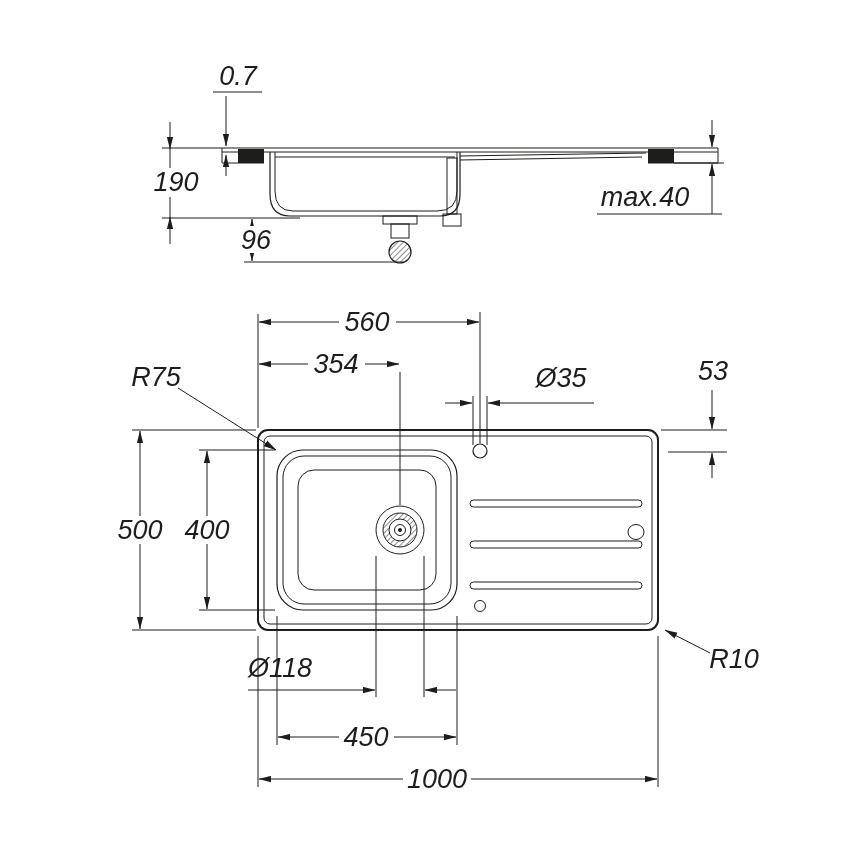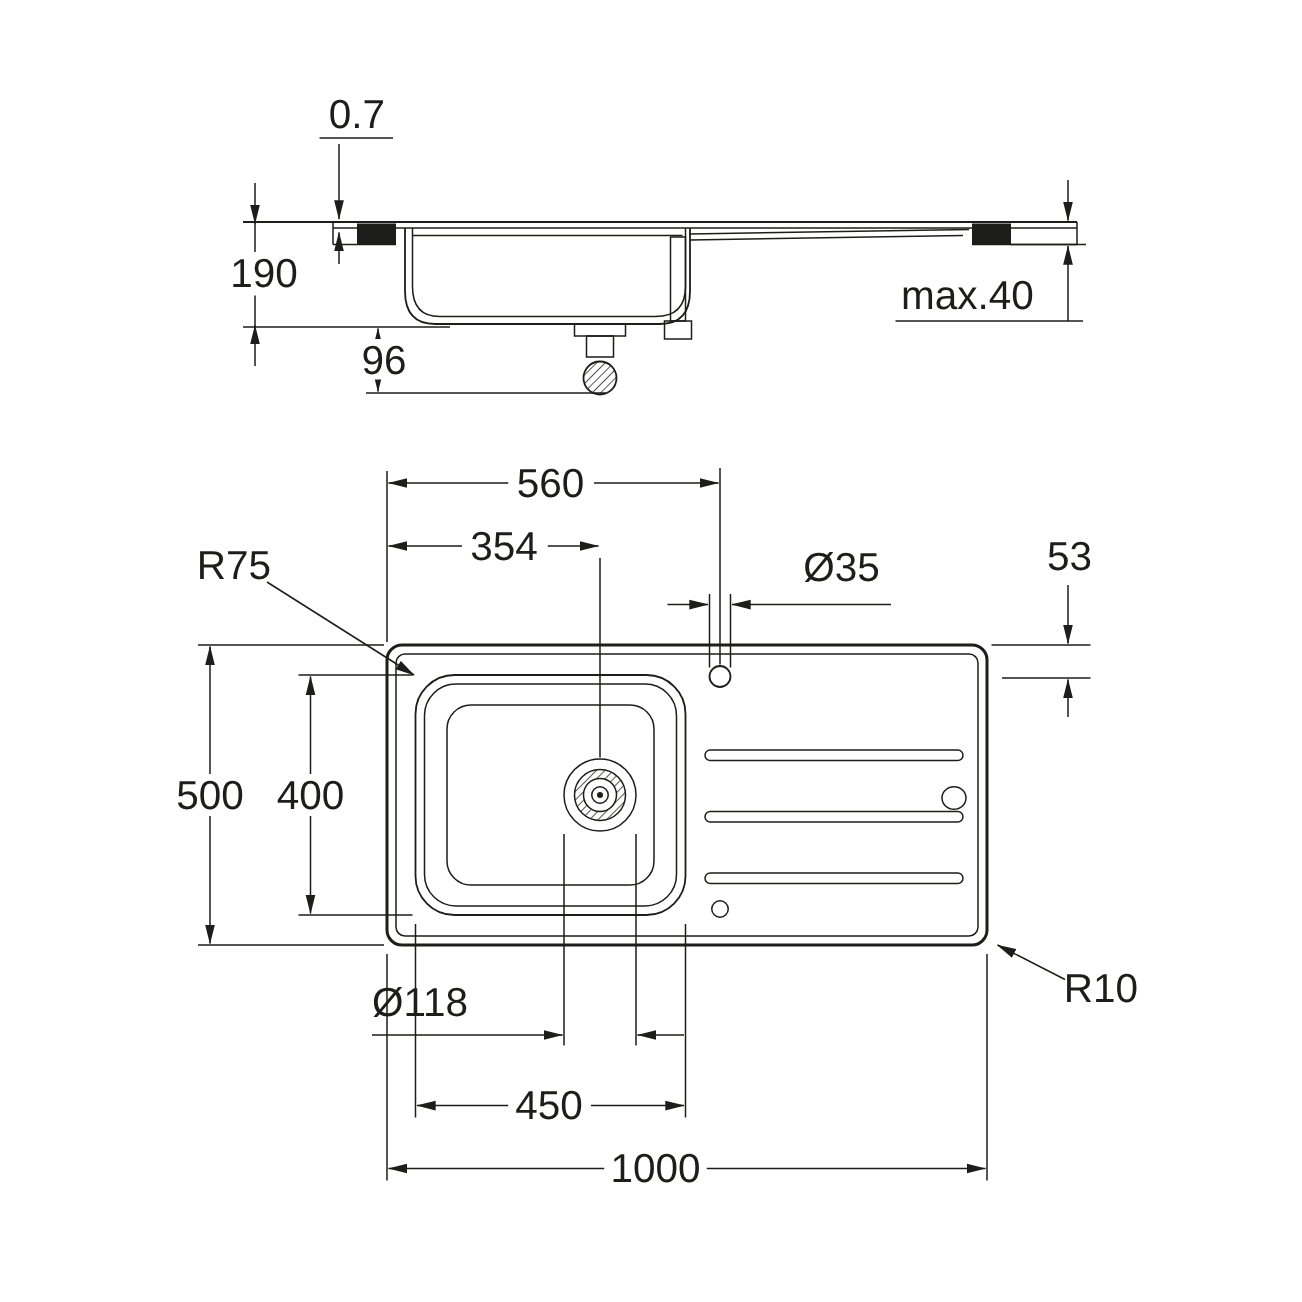--- a/index.html
+++ b/index.html
@@ -1,16 +1,16 @@
 <!DOCTYPE html>
 <html><head>
 <meta charset="utf-8">
 <style>
   html,body{margin:0;padding:0;background:#ffffff;}
-  #canvas{position:relative;width:868px;height:868px;background:#ffffff;overflow:hidden;}
+  #canvas{position:relative;width:868px;height:868px;background:#ffffff;overflow:hidden;font-style:italic;}
   svg{display:block;}
   text{font-family:"Liberation Sans","DejaVu Sans",sans-serif;font-size:27px;fill:#1d1d1b;}
   .ln{stroke:#1d1d1b;stroke-width:1.2;fill:none;}
   .thin{stroke:#1d1d1b;stroke-width:1;fill:none;}
   .thick{stroke:#1d1d1b;stroke-width:2;fill:none;}
   .dim{stroke:#1d1d1b;stroke-width:1;fill:none;}
   .solid{fill:#1d1d1b;stroke:none;}
   .bg{fill:#ffffff;stroke:none;}
   .txt{text-anchor:middle;dominant-baseline:central;}
 </style>

